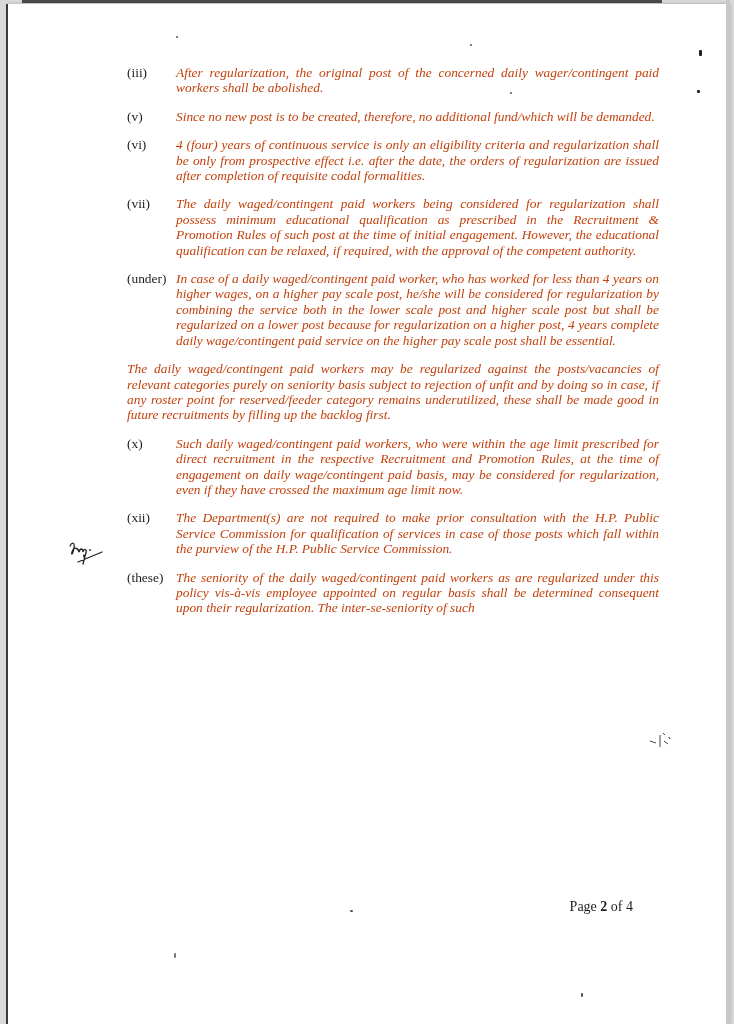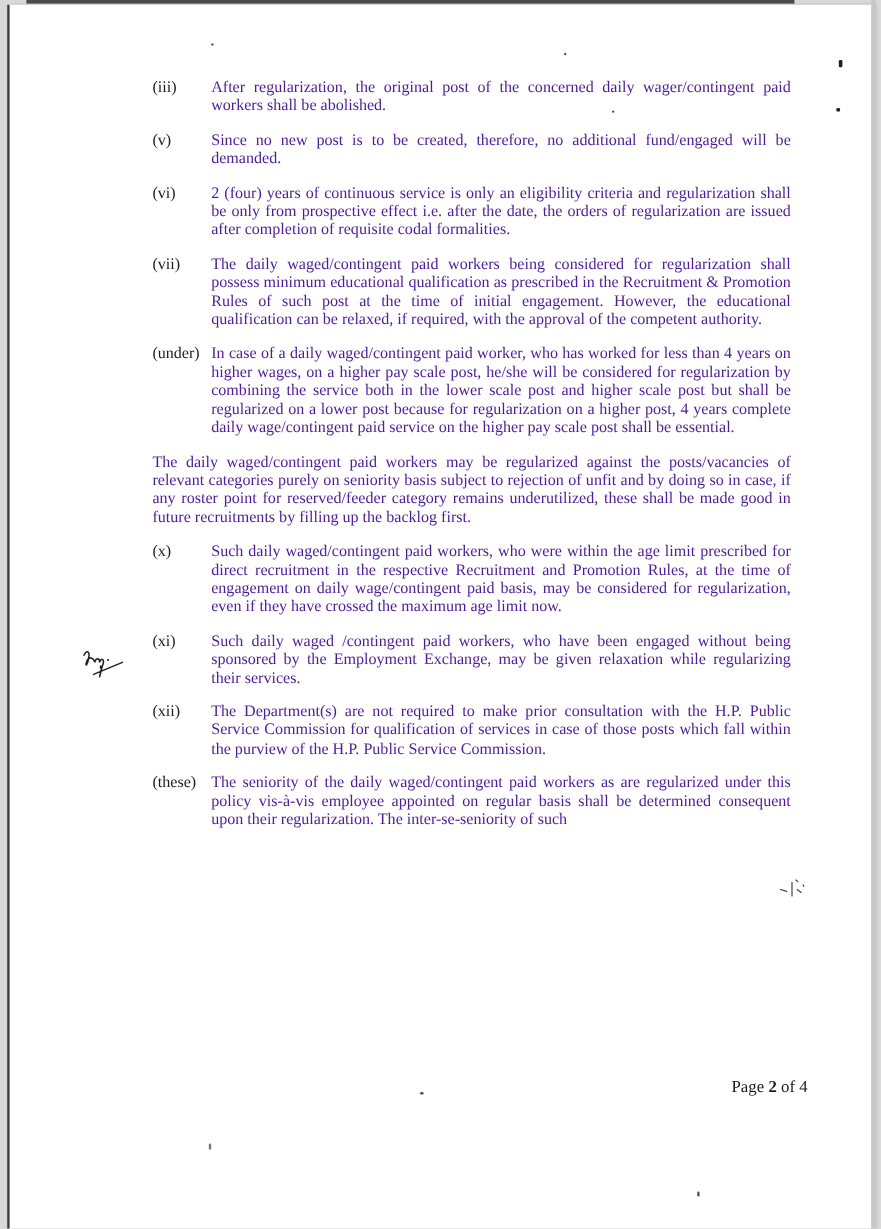--- a/index.html
+++ b/index.html
@@ -54,26 +54,27 @@
       width: 49px;
       flex: 0 0 49px;
       font-size: 13.4px;
       line-height: 15.4px;
       color: #1c1c1c;
     }
     .item-text {
       flex: 1;
       font-size: 13.4px;
       line-height: 15.4px;
-      color: #4c1d95;
+      color: #c2410c;
       text-align: justify;
+      font-style: italic;
     }
     .page-number {
       position: absolute;
-      left: 576px;
+      left: 536px;
       top: 899px;
       width: 97px;
       text-align: right;
       font-size: 14px;
       color: #1c1c1c;
     }
     .page-number b { font-weight: bold; }
     .margin-sign {
       position: absolute;
       left: 66px;
@@ -98,44 +99,40 @@
 </div>
 <div class="page-right-edge"></div>
 
 <div class="items">
   <div class="item">
     <div class="item-label">(iii)</div>
     <div class="item-text">After regularization, the original post of the concerned daily wager/contingent paid workers shall be abolished.</div>
   </div>
   <div class="item">
     <div class="item-label">(v)</div>
-    <div class="item-text">Since no new post is to be created, therefore, no additional fund/engaged will be demanded.</div>
+    <div class="item-text">Since no new post is to be created, therefore, no additional fund/which will be demanded.</div>
   </div>
   <div class="item">
     <div class="item-label">(vi)</div>
-    <div class="item-text">2 (four) years of continuous service is only an eligibility criteria and regularization shall be only from prospective effect i.e. after the date, the orders of regularization are issued after completion of requisite codal formalities.</div>
+    <div class="item-text">4 (four) years of continuous service is only an eligibility criteria and regularization shall be only from prospective effect i.e. after the date, the orders of regularization are issued after completion of requisite codal formalities.</div>
   </div>
   <div class="item">
     <div class="item-label">(vii)</div>
     <div class="item-text">The daily waged/contingent paid workers being considered for regularization shall possess minimum educational qualification as prescribed in the Recruitment &amp; Promotion Rules of such post at the time of initial engagement. However, the educational qualification can be relaxed, if required, with the approval of the competent authority.</div>
   </div>
   <div class="item">
     <div class="item-label">(under)</div>
     <div class="item-text">In case of a daily waged/contingent paid worker, who has worked for less than 4 years on higher wages, on a higher pay scale post, he/she will be considered for regularization by combining the service both in the lower scale post and higher scale post but shall be regularized on a lower post because for regularization on a higher post, 4 years complete daily wage/contingent paid service on the higher pay scale post shall be essential.</div>
   </div>
   <div class="item">
     <div class="item-text">The daily waged/contingent paid workers may be regularized against the posts/vacancies of relevant categories purely on seniority basis subject to rejection of unfit and by doing so in case, if any roster point for reserved/feeder category remains underutilized, these shall be made good in future recruitments by filling up the backlog first.</div>
   </div>
   <div class="item">
     <div class="item-label">(x)</div>
     <div class="item-text">Such daily waged/contingent paid workers, who were within the age limit prescribed for direct recruitment in the respective Recruitment and Promotion Rules, at the time of engagement on daily wage/contingent paid basis, may be considered for regularization, even if they have crossed the maximum age limit now.</div>
-  </div>
-  <div class="item">
-    <div class="item-label">(xi)</div>
-    <div class="item-text">Such daily waged /contingent paid workers, who have been engaged without being sponsored by the Employment Exchange, may be given relaxation while regularizing their services.</div>
   </div>
   <div class="item">
     <div class="item-label">(xii)</div>
     <div class="item-text">The Department(s) are not required to make prior consultation with the H.P. Public Service Commission for qualification of services in case of those posts which fall within the purview of the H.P. Public Service Commission.</div>
   </div>
   <div class="item">
     <div class="item-label">(these)</div>
     <div class="item-text">The seniority of the daily waged/contingent paid workers as are regularized under this policy vis-à-vis employee appointed on regular basis shall be determined consequent upon their regularization. The inter-se-seniority of such</div>
   </div>
 </div>

